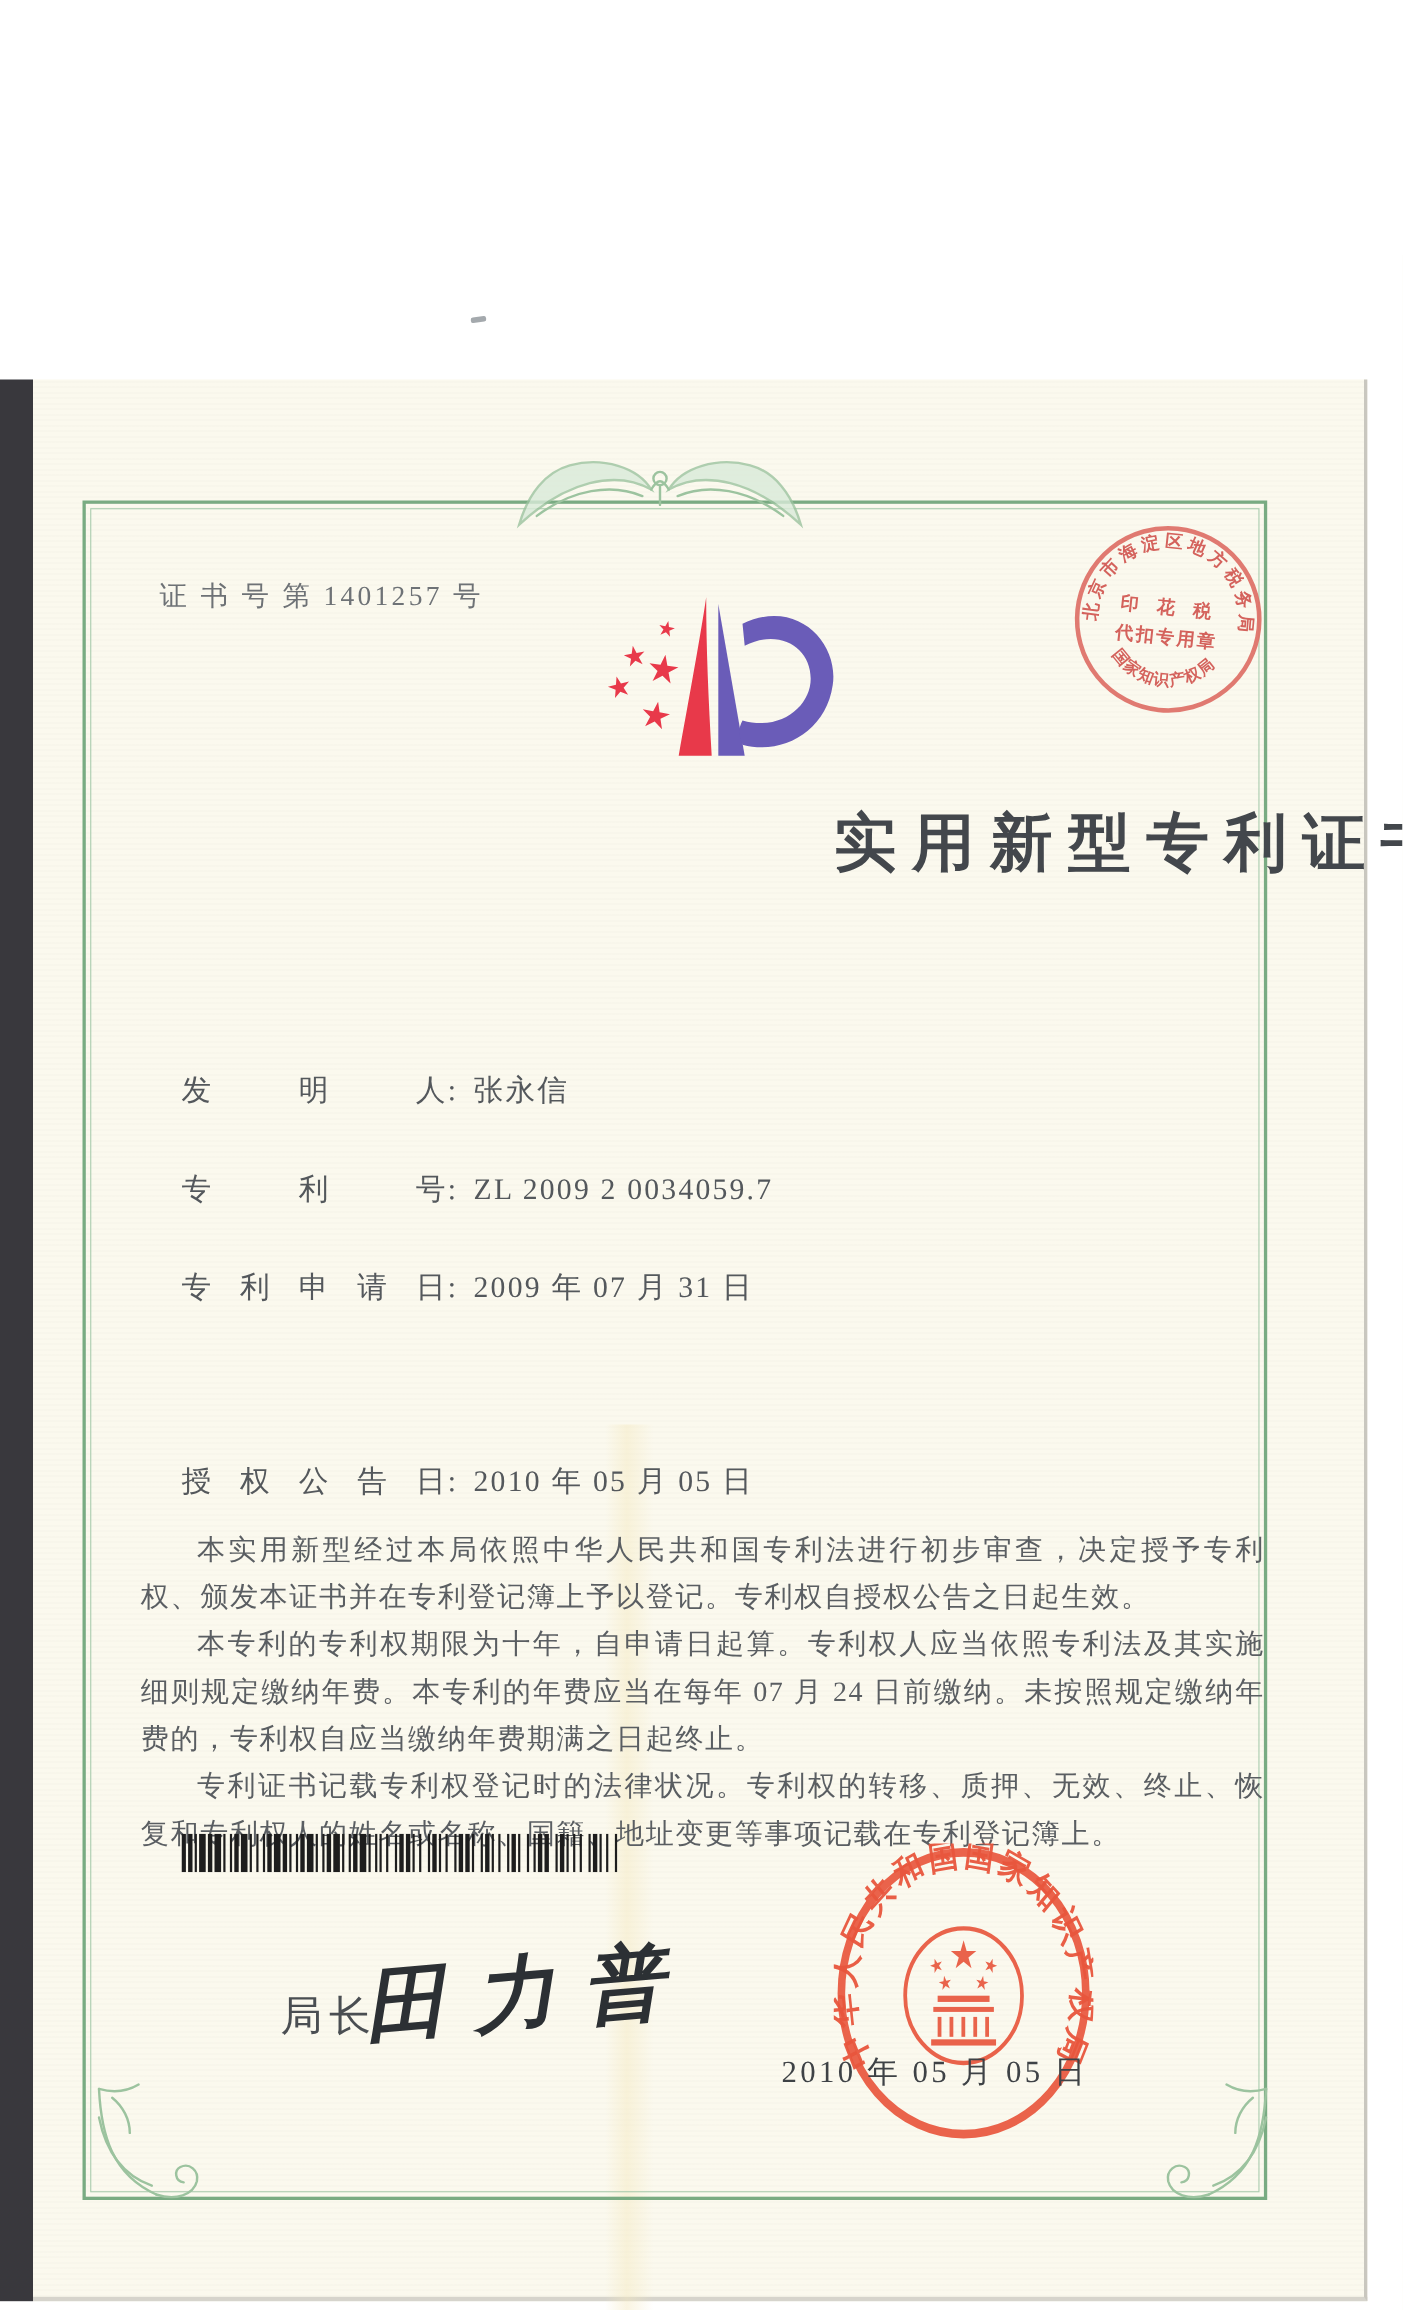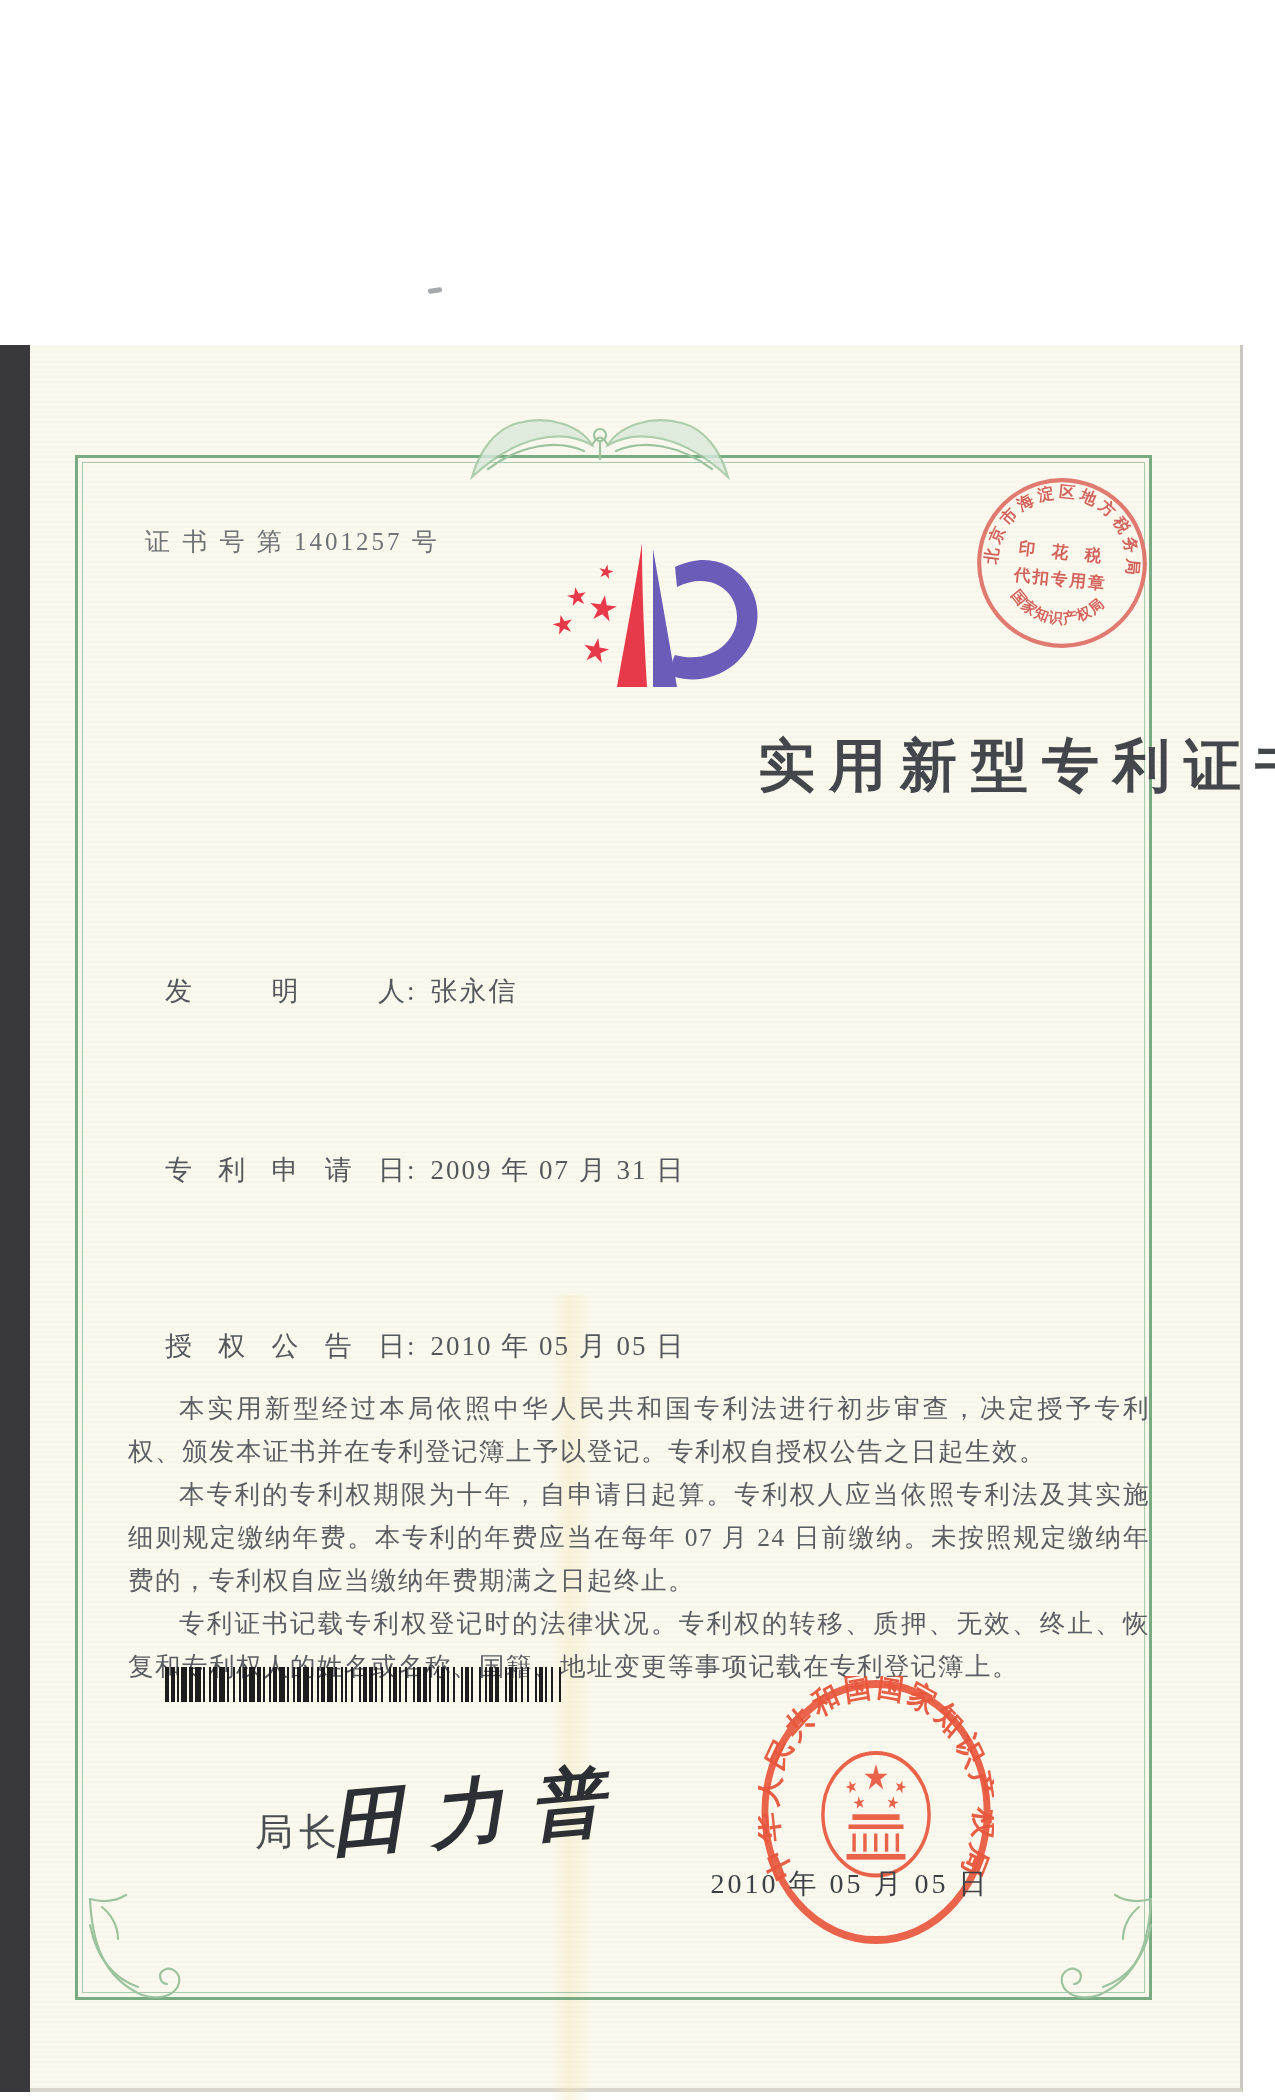--- a/index.html
+++ b/index.html
@@ -141,20 +141,23 @@
         <textPath href="#taxBottom" startOffset="50%" text-anchor="middle">国家知识产权局</textPath>
       </text>
       <text x="85" y="80" text-anchor="middle" font-size="16" letter-spacing="6" fill="#d4625c" font-weight="bold">印 花 税</text>
       <text x="85" y="106" text-anchor="middle" font-size="16" letter-spacing="2" fill="#d4625c" font-weight="bold">代扣专用章</text>
     </svg>
 
     <div class="title">实用新型专利证书</div>
 
     <div class="field f1">
       <span class="field-label">发明人</span><span class="field-sep">:</span><span class="field-value">张永信</span>
+    </div>
+    <div class="field f2">
+      <span class="field-label">专利号</span><span class="field-sep">:</span><span class="field-value">ZL 2009 2 0034059.7</span>
     </div>
     <div class="field f3">
       <span class="field-label">专利申请日</span><span class="field-sep">:</span><span class="field-value">2009 年 07 月 31 日</span>
     </div>
     <div class="field f5">
       <span class="field-label">授权公告日</span><span class="field-sep">:</span><span class="field-value">2010 年 05 月 05 日</span>
     </div>
 
     <div class="body-text">
       <p>本实用新型经过本局依照中华人民共和国专利法进行初步审查，决定授予专利权、颁发本证书并在专利登记簿上予以登记。专利权自授权公告之日起生效。</p>

